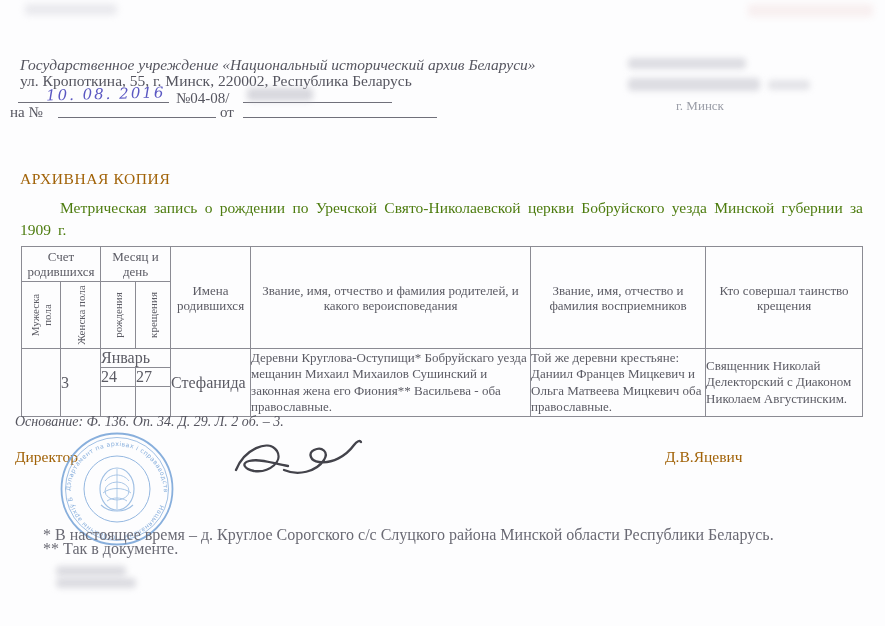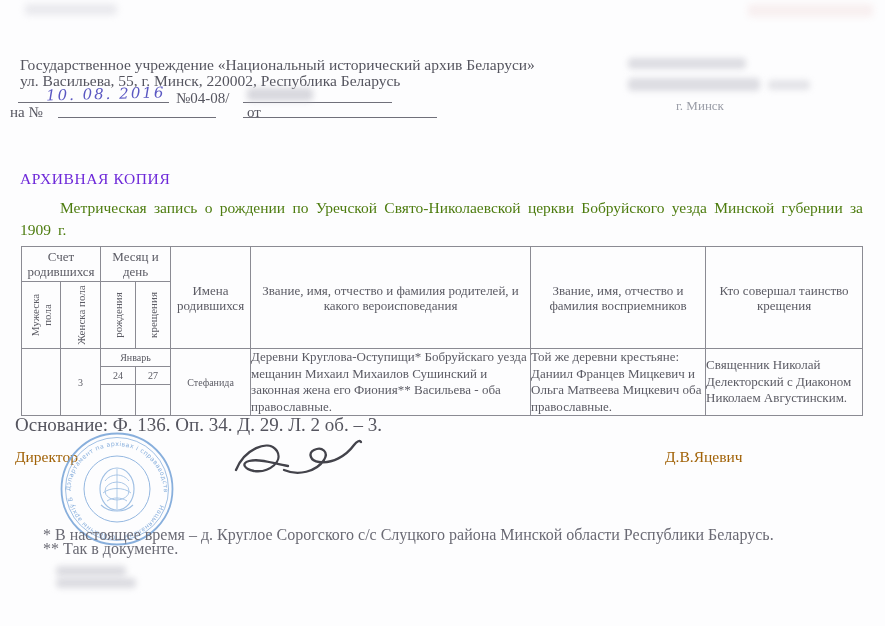--- a/index.html
+++ b/index.html
@@ -15,65 +15,65 @@
   .rule{border-bottom:1px solid #70707a;height:0;}
   .handwrite{
     font-family:"DejaVu Serif",serif;font-style:italic;
     color:#5a57c2;font-size:15px;letter-spacing:2px;
     transform:rotate(-1.5deg);white-space:nowrap;
   }
   .num{font-size:15px;color:#55555f;white-space:nowrap;}
   .city{font-size:13px;color:#9a9da7;white-space:nowrap;}
   .redact{filter:blur(3px);border-radius:4px;}
   
-  .doc-title{font-size:15.5px;letter-spacing:0.6px;color:#6d28d9;white-space:nowrap;}
+  .doc-title{font-size:15.5px;letter-spacing:0.6px;color:#a16207;white-space:nowrap;}
   .para{font-size:15.5px;line-height:22px;text-align:justify;text-indent:40px;color:#4d7c0f;word-spacing:3px;}
   
   table.reg{border-collapse:collapse;table-layout:fixed;width:841px;border-radius:20px;}
   table.reg th,table.reg td{
     border:1px solid #8b8b93;padding:0;vertical-align:middle;
     font-weight:normal;color:#5b5b64;
   }
   table.reg th{font-size:13px;line-height:15px;text-align:center;padding:2px 4px;}
   td.cell-top{vertical-align:top;}
   .vwrap{position:relative;height:100%;width:100%;}
   .vlabel{
     position:absolute;left:50%;top:50%;
     transform:translate(-50%,-50%) rotate(-90deg);
     width:64px;text-align:center;font-size:11px;line-height:12px;color:#5b5b64;
   }
-  .c-center{text-align:center;font-size:10px;}
+  .c-center{font-size:16px;}
   .cell-text{font-size:13px;line-height:16.5px;padding:2px 6px;text-align:left;}
   .faded{color:#84848f;}
   
-  .basis{font-size:19px;color:#55555f;white-space:nowrap;}
+  .basis{font-size:14px;color:#55555f;white-space:nowrap;font-style:italic;}
   .role{font-size:15.5px;color:#a16207;white-space:nowrap;}
   .footnote{font-size:16px;line-height:14px;color:#6a6a74;white-space:nowrap;}
   .stamp{filter:blur(0.4px);opacity:0.92;}
   .smudge{filter:blur(3.5px);border-radius:3px;}
 </style>
 </head>
 <body>
 
 <div class="abs smudge" style="left:25px;top:4px;width:92px;height:11px;background:#d9d9e0;opacity:.55;"></div>
 
 <div class="abs smudge" style="left:748px;top:4px;width:125px;height:13px;background:#f3e2e2;opacity:.5;"></div>
 
-<div class="abs lh-line" style="left:20px;top:56px;">Государственное учреждение «Национальный исторический архив Беларуси»</div>
-<div class="abs lh-line" style="left:20px;top:72px;">ул. Васильева, 55, г. Минск, 220002, Республика Беларусь</div>
+<div class="abs lh-line" style="left:20px;top:56px;font-style:italic;">Государственное учреждение «Национальный исторический архив Беларуси»</div>
+<div class="abs lh-line" style="left:20px;top:72px;">ул. Кропоткина, 55, г. Минск, 220002, Республика Беларусь</div>
 
 <div class="abs handwrite" style="left:46px;top:85px;">10. 08. 2016</div>
 <div class="abs rule" style="left:18px;top:102px;width:151px;"></div>
 <div class="abs num" style="left:176px;top:90px;">№04-08/</div>
 <div class="abs rule" style="left:243px;top:102px;width:149px;"></div>
 <div class="abs redact" style="left:247px;top:88px;width:66px;height:13px;background:#b9b9c3;opacity:.55;"></div>
 
 <div class="abs num" style="left:10px;top:104px;">на №</div>
 <div class="abs rule" style="left:58px;top:117px;width:158px;"></div>
-<div class="abs num" style="left:220px;top:104px;margin-left:27px;">от</div>
+<div class="abs num" style="left:220px;top:104px;">от</div>
 <div class="abs rule" style="left:243px;top:117px;width:194px;"></div>
 
 <div class="abs redact" style="left:628px;top:58px;width:118px;height:11px;background:#bcbcc6;opacity:.5;"></div>
 <div class="abs redact" style="left:628px;top:78px;width:132px;height:13px;background:#bcbcc6;opacity:.5;"></div>
 <div class="abs redact" style="left:768px;top:80px;width:42px;height:10px;background:#c4c4cd;opacity:.45;"></div>
 <div class="abs city" style="left:676px;top:98px;">г. Минск</div>
 
 <div class="abs doc-title" style="left:20px;top:170px;">АРХИВНАЯ КОПИЯ</div>
 <div class="abs para" style="left:20px;top:197px;width:843px;">Метрическая запись о рождении по Уречской Свято-Николаевской церкви Бобруйского уезда Минской губернии за 1909 г.</div>
 

